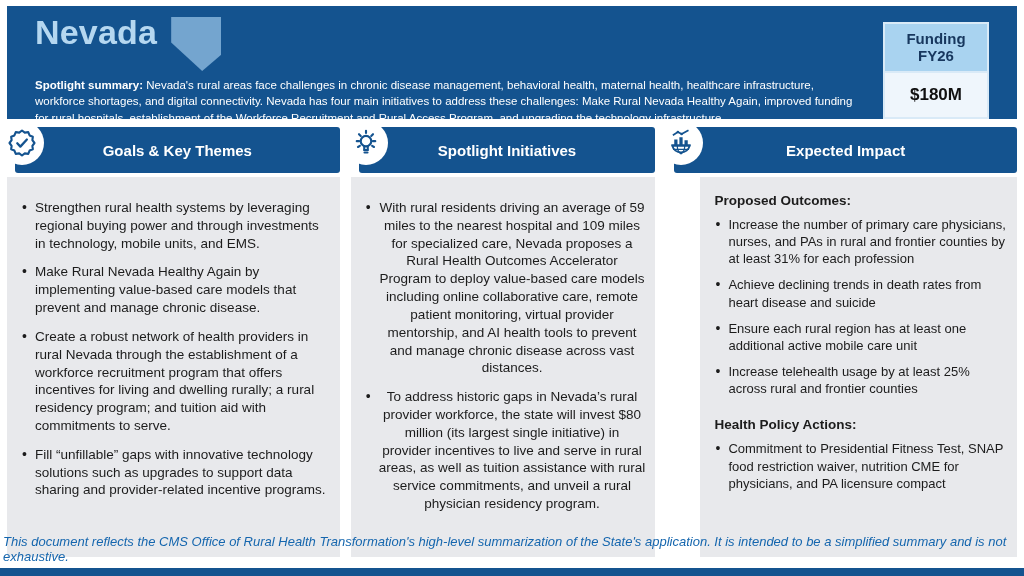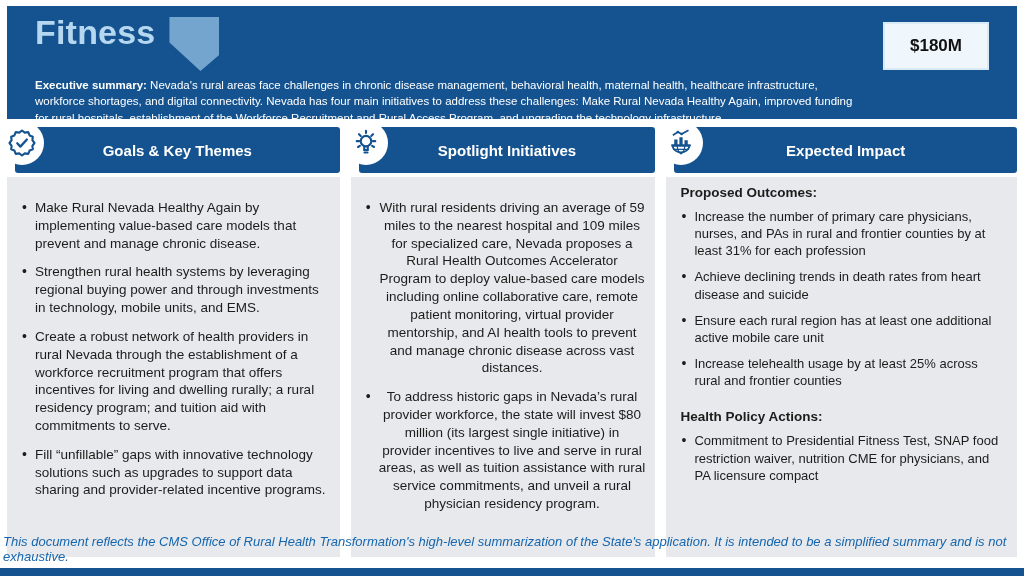--- a/index.html
+++ b/index.html
@@ -117,21 +117,21 @@
     margin-bottom: 11px;
     font-size: 13.5px;
     line-height: 1.32;
   }
   .col-body li::before {
     content: "\2022";
     position: absolute;
     left: 1px; top: -1px;
     font-size: 14px;
   }
-  .col-impact .col-body { padding-top: 8px; }
+  .col-impact .col-body { padding-top: 16px; margin-left: 34px; }
   .col-impact .col-body li { font-size: 13px; margin-bottom: 9px; }
   .section-heading {
     font-weight: bold;
     font-size: 13.5px;
     margin-bottom: 8px;
   }
   .section-heading.second { margin-top: 20px; }
 
   
   .footer-note {
@@ -149,48 +149,50 @@
     background: #14538F;
   }
 </style>
 </head>
 <body>
 
 <div class="page">
 
   <div class="header">
     <div class="title-row">
-      <div class="state-title">Fitness</div>
+      <div class="state-title">Nevada</div>
       <div class="state-shape"></div>
     </div>
     <div class="exec">
-      <b>Executive summary:</b>
+      <b>Spotlight summary:</b>
       <span>Nevada's rural areas face challenges in chronic disease management, behavioral health, maternal health, healthcare infrastructure, workforce shortages, and digital connectivity. Nevada has four main initiatives to address these challenges:  Make Rural Nevada Healthy Again, improved funding for rural hospitals, establishment of the Workforce Recruitment and Rural Access Program, and upgrading the technology infrastructure.</span>
     </div>
     <div class="funding-box">
+      <div class="funding-top">Funding
+FY26</div>
       <div class="funding-amount">$180M</div>
     </div>
   </div>
 
   <div class="columns">
 
     <div class="column col-goals">
       <div class="col-header">
         <span class="col-icon">
           <svg viewBox="0 0 24 24" fill="none">
             <polygon points="22,12 20.31,14.23 20.66,17 18.08,18.08 17,20.66 14.23,20.31 12,22 9.77,20.31 7,20.66 5.92,18.08 3.34,17 3.69,14.23 2,12 3.69,9.77 3.34,7 5.92,5.92 7,3.34 9.77,3.69 12,2 14.23,3.69 17,3.34 18.08,5.92 20.66,7 20.31,9.77" fill="#ffffff" stroke="#14538F" stroke-width="1.7" stroke-linejoin="round"></polygon>
             <path d="M8.2 12.2 l2.5 2.7 L15.9 9.2" stroke="#14538F" stroke-width="1.8" fill="none" stroke-linecap="round" stroke-linejoin="round"></path>
           </svg>
         </span>
         <div class="col-header-bar">Goals &amp; Key Themes</div>
       </div>
       <div class="col-body">
         <ul>
+          <li>Strengthen rural health systems by leveraging regional buying power and through investments in technology, mobile units, and EMS.</li>
           <li>Make Rural Nevada Healthy Again by implementing value-based care models that prevent and manage chronic disease.</li>
-          <li>Strengthen rural health systems by leveraging regional buying power and through investments in technology, mobile units, and EMS.</li>
           <li>Create a robust network of health providers in rural Nevada through the establishment of a workforce recruitment program that offers incentives for living and dwelling rurally; a rural residency program; and tuition aid with commitments to serve.</li>
           <li>Fill “unfillable” gaps with innovative technology solutions such as upgrades to support data sharing and provider-related incentive programs.</li>
         </ul>
       </div>
     </div>
 
     <div class="column col-spotlight">
       <div class="col-header">
         <span class="col-icon">
           <svg viewBox="0 0 24 24" fill="none" stroke="#14538F" stroke-width="1.7" stroke-linecap="round">

